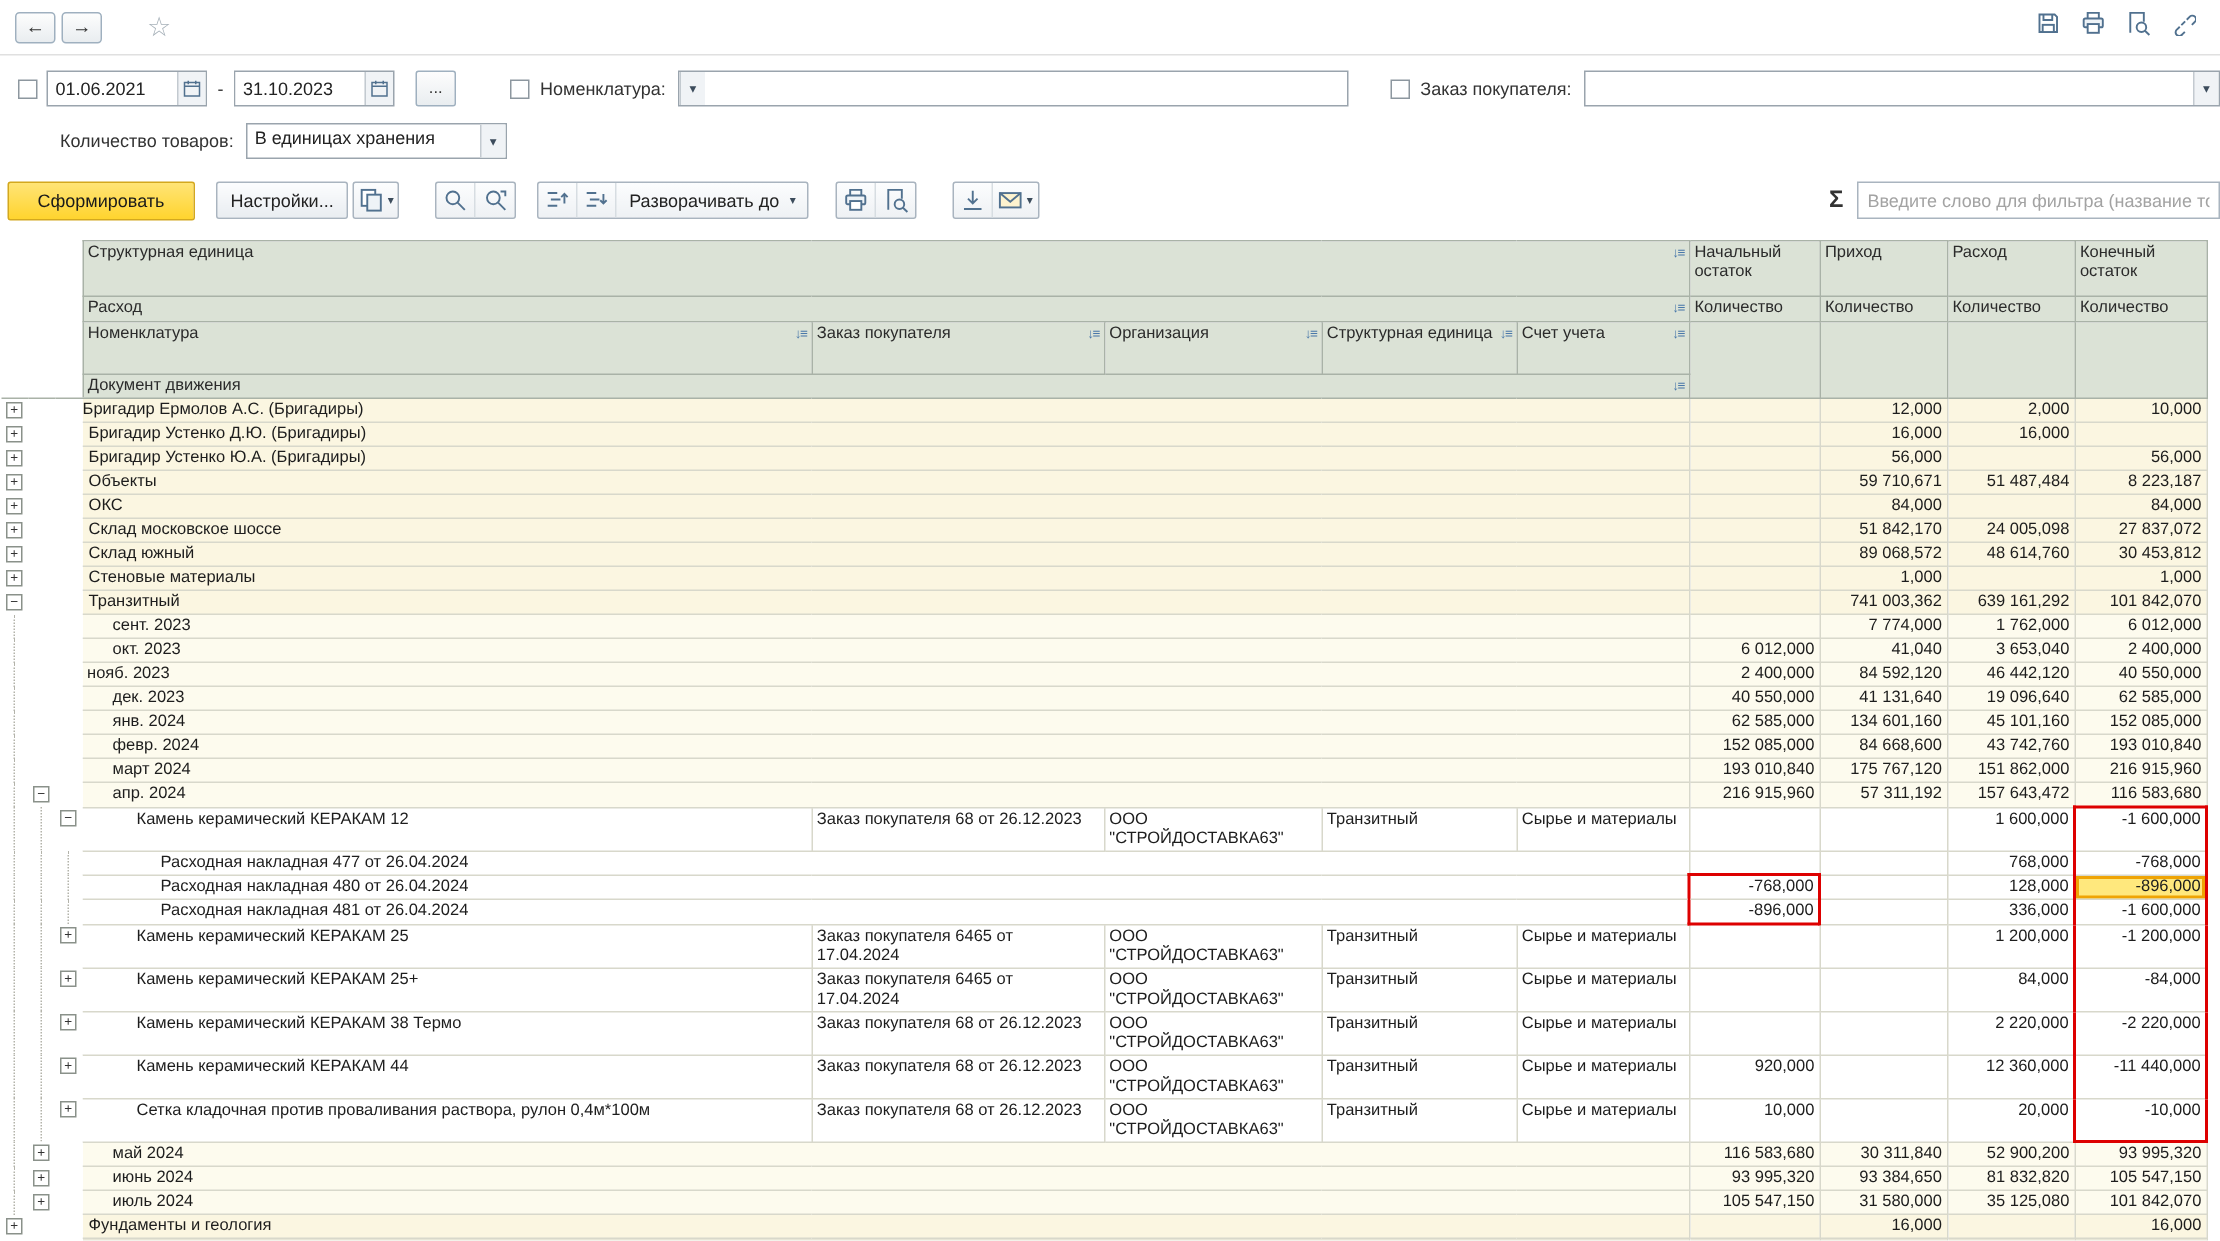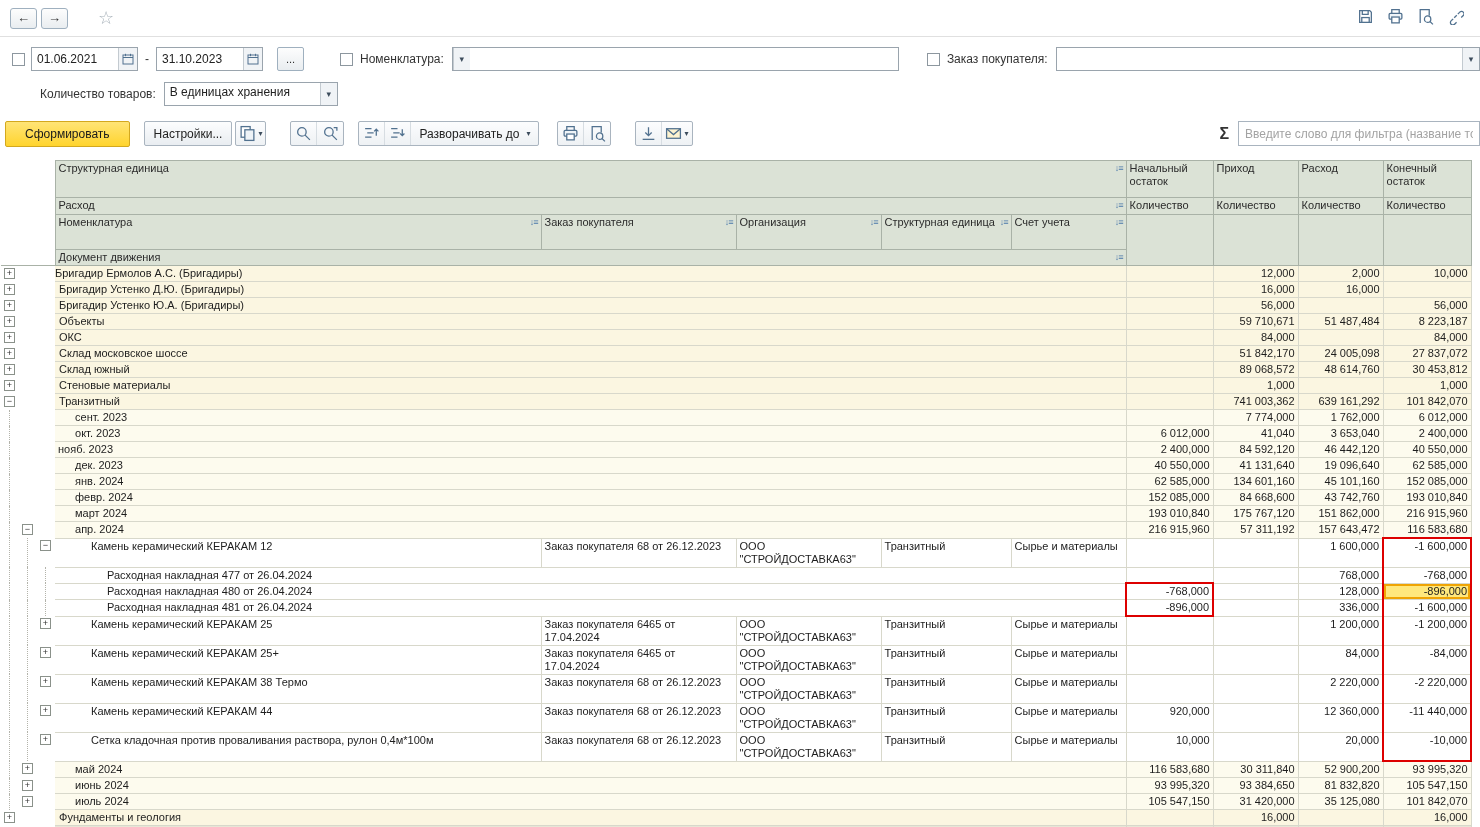--- a/index.html
+++ b/index.html
@@ -657,21 +657,21 @@
           <td class="num">93 384,650</td>
           <td class="num">81 832,820</td>
           <td class="num">105 547,150</td>
         </tr>
         <tr class="r-month" style="height: 15px;">
           <td class="tree tline"></td>
           <td class="tree"><span class="exp">+</span></td>
           <td class="tree"></td>
           <td class="lbl" colspan="5" style="padding-left: 20px;">июль 2024</td>
           <td class="num">105 547,150</td>
-          <td class="num">31 420,000</td>
+          <td class="num">31 580,000</td>
           <td class="num">35 125,080</td>
           <td class="num">101 842,070</td>
         </tr>
         <tr class="r-group" style="height: 15px;">
           <td class="tree"><span class="exp">+</span></td>
           <td class="tree"></td>
           <td class="tree"></td>
           <td class="lbl" colspan="5" style="padding-left: 4px;">Фундаменты и геология</td>
           <td class="num"></td>
           <td class="num">16,000</td>

